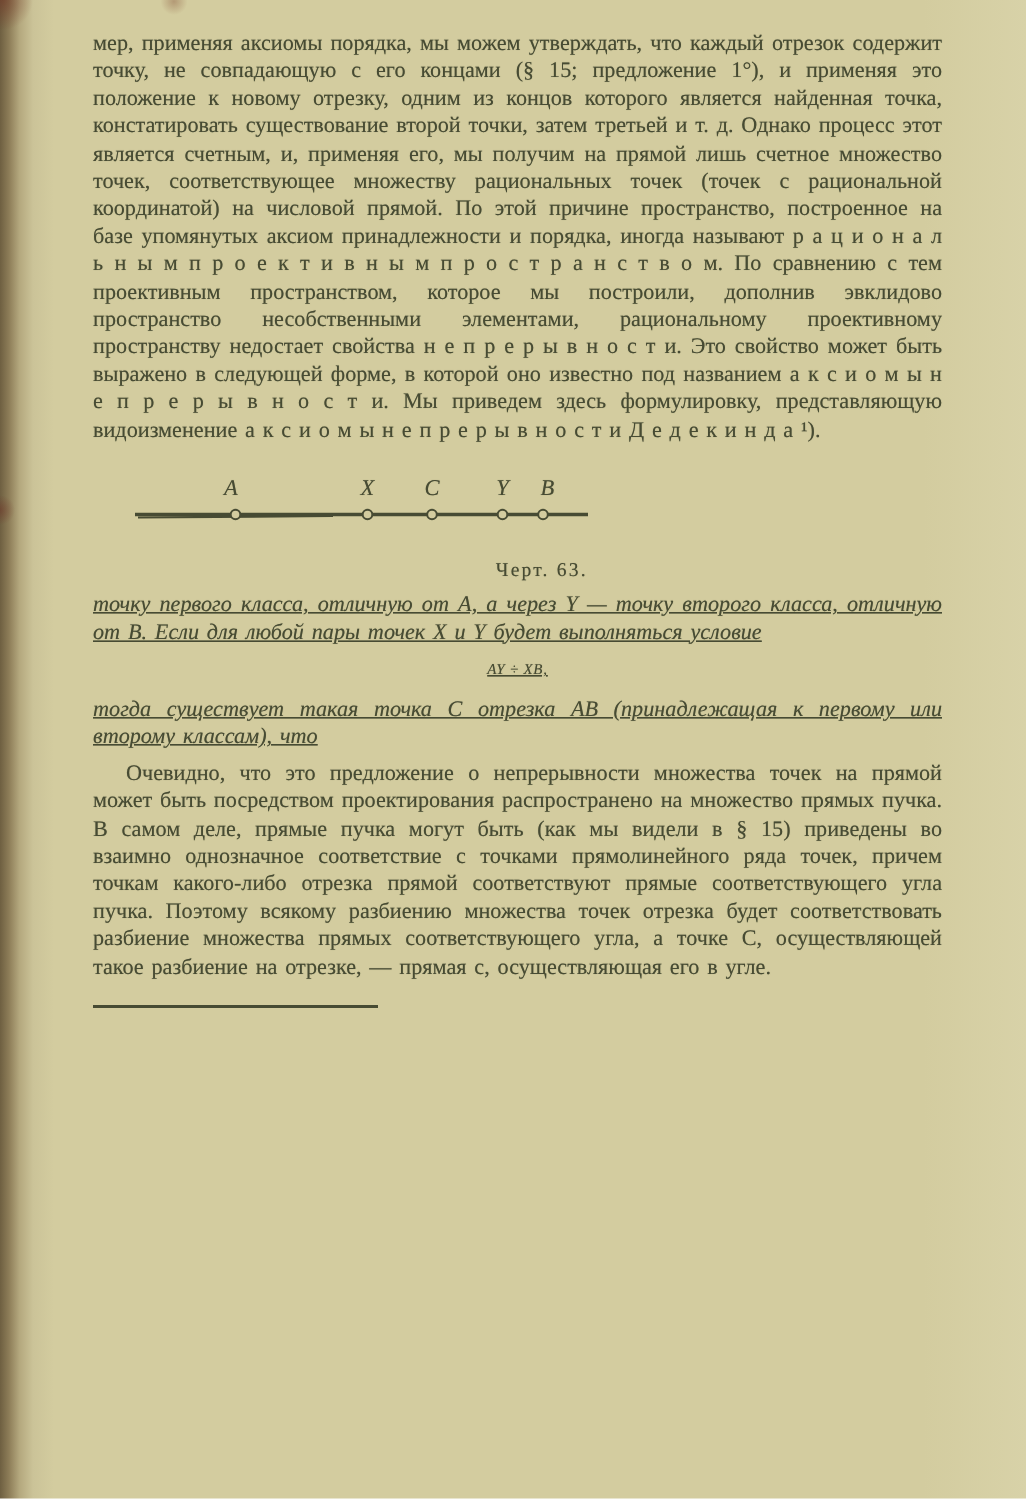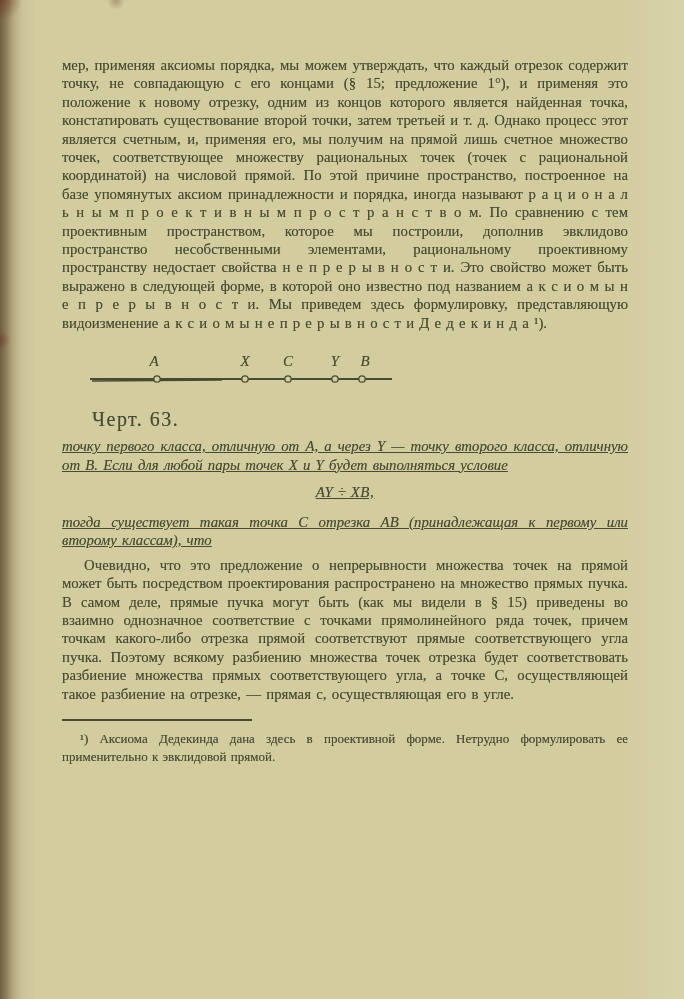--- a/index.html
+++ b/index.html
@@ -7,50 +7,50 @@
     width:684px; height:999px; overflow:hidden;
     font-family:"Liberation Serif", "DejaVu Serif", serif;
     color:#474b33;
     background:
       radial-gradient(circle at 2px 0px, rgba(112,52,36,.6), rgba(112,52,36,0) 20px),
       radial-gradient(circle at 116px 1px, rgba(120,60,40,.35), rgba(120,60,40,0) 9px),
       radial-gradient(circle at 0px 340px, rgba(110,45,35,.45), rgba(110,45,35,0) 10px),
       linear-gradient(90deg, #6e5f41 0px, #8d7d58 6px, #b4a87e 13px, #cbc398 22px, #d3cc9f 36px, #d3cc9f 90%, #d8d2a8 100%);
   }
   .content {
-    padding:56px 56px 0 62px;
+    padding:20px 56px 0 62px;
     text-shadow:0 0 .5px rgba(70,75,50,.55);
   }
   .para {
     margin:0;
     font-size:14.8px;
     line-height:18.4px;
     text-align:justify;
     word-spacing:1.5px;
   }
   .no-indent { text-indent:0; }
   .indent { text-indent:22px; }
   .ital { font-style:italic;text-decoration:underline; }
 
   .figure-row { display:flex; align-items:flex-start; }
   .figure { width:348px; padding-top:18px; }
   .figure svg { display:block; }
   .figure-caption {
     width:300px; margin:16px 0 0 30px;
-    font-size:20px; text-align:left; letter-spacing:1.5px;
+    font-size:13px; text-align:right; letter-spacing:1.5px;
   }
   .statement-col {
     width:218px;
     font-size:14.8px; line-height:18.7px;
     font-style:italic; text-align:justify;
     text-indent:12px; word-spacing:1.5px;
   }
   .formula {
     text-align:center;
-    font-size:15px;
+    font-size:10px;
     margin:10px 0 12px 0;
     letter-spacing:.5px;
   }
   .formula .conj { font-style:normal; margin:0 16px; }
   .gap-s { margin-top:6px; }
   .footnote-rule {
     width:190px; height:2.5px;
     background:#474b33;
     margin:16px 0 9px 0;
   }
@@ -99,16 +99,15 @@
 
   <p class="para ital no-indent">тогда существует такая точка C отрезка AB (принадлежащая к первому или второму классам), что</p>
 
 
 
   <p class="para indent gap-s">Очевидно, что это предложение о непрерывности множества точек на прямой может быть посредством проектирования распространено на множество прямых пучка. В самом деле, прямые пучка могут быть (как мы видели в § 15) приведены во взаимно однозначное соответствие с точками прямолинейного ряда точек, причем точкам какого-либо отрезка прямой соответствуют прямые соответствующего угла пучка. Поэтому всякому разбиению множества точек отрезка будет соответствовать разбиение множества прямых соответствующего угла, а точке C, осуществляющей такое разбиение на отрезке, — прямая c, осуществляющая его в угле.</p>
 
 
   <div class="footnote-rule"></div>
 
-  <p class="footnote">¹) Аксиома Дедекинда дана здесь в проективной форме. Нетрудно формулировать ее применительно к эвклидовой прямой.</p>
 
 
 </div>
 
 </body></html>

